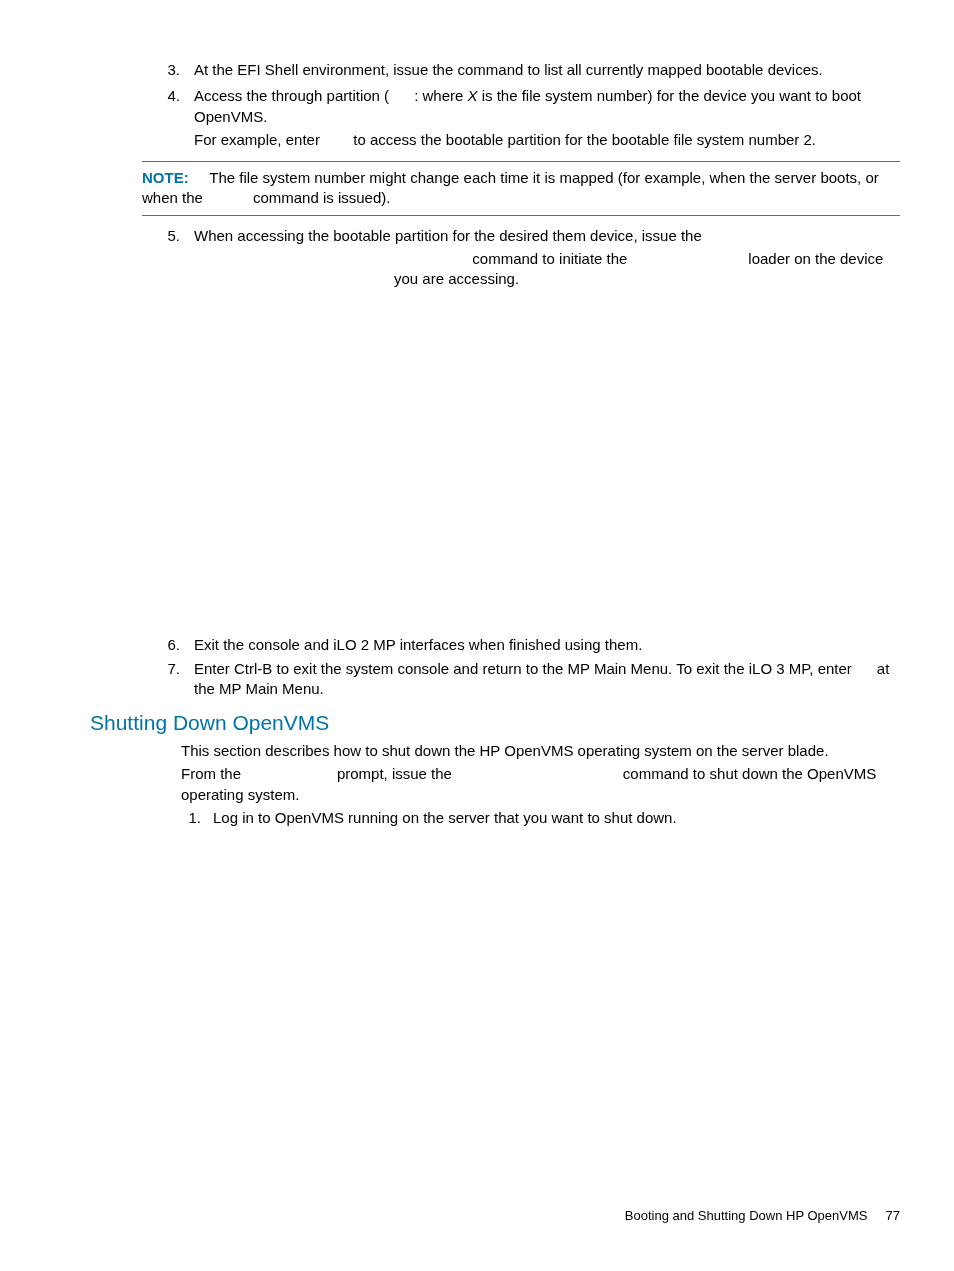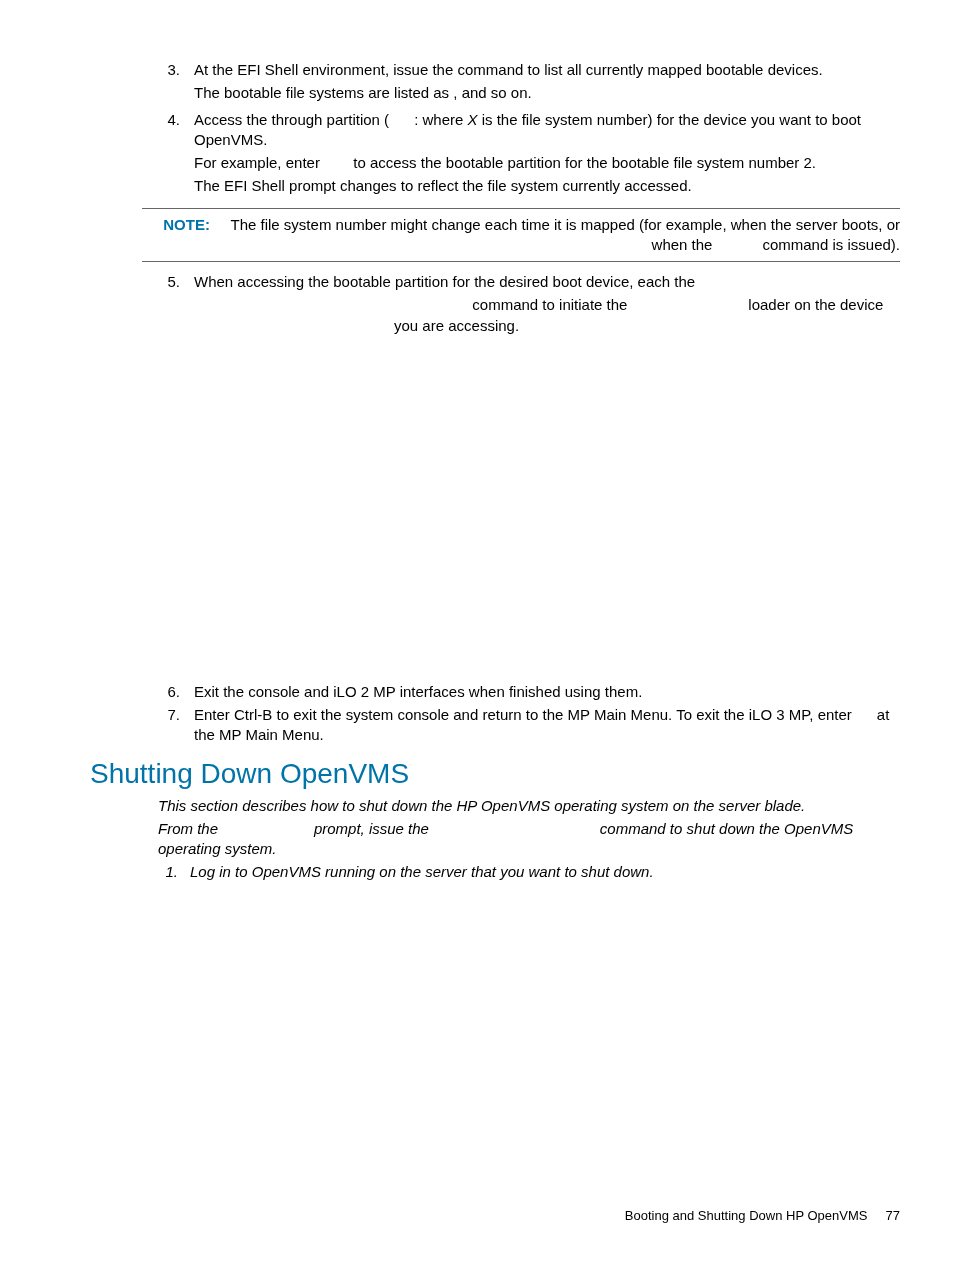--- a/index.html
+++ b/index.html
@@ -2,81 +2,75 @@
 <html><head>
 <meta charset="utf-8">
 <style>
   * { box-sizing: border-box; margin: 0; padding: 0; }
   html, body { width: 954px; height: 1271px; background: #fff; font-family: Arial, Helvetica, sans-serif; color: #000; }
   .page { position: relative; width: 954px; height: 1271px; padding: 60px 54px 40px 90px; }
   .step { display: flex; margin-bottom: 3px; }
   .num { width: 36px; text-align: right; padding-right: 14px; font-size: 15px; line-height: 1.35; flex-shrink: 0; }
   .num-inner { width: 32px; text-align: right; padding-right: 12px; font-size: 15px; line-height: 1.35; flex-shrink: 0; }
   .body-txt { font-size: 15px; line-height: 1.35; }
-  .indent2 { margin-left: 68px; font-style: italic; }
+  .indent2 { margin-left: 91px; }
   .para { margin-bottom: 3px; }
-  .note-box { margin: 8px 0 10px 52px; border-top: 1px solid #666; border-bottom: 1px solid #666; padding: 6px 0; text-align: right; }
+  .note-box { margin: 8px 0 10px 52px; border-top: 1px solid #666; border-bottom: 1px solid #666; padding: 6px 0; }
   .note-label { color: #0073a8; font-weight: bold; }
   .bold { font-weight: normal; }
   .italic { font-style: italic; }
-  .h2 { color: #0073a8; font-size: 28px; font-weight: normal; margin: 12px 0 6px 0; }
+  .h2 { color: #0073a8; font-size: 21px; font-weight: normal; margin: 12px 0 6px 0; }
   .gap { height: 340px; }
   .footer { position: absolute; bottom: 48px; right: 54px; font-size: 13px; }
   .ol-wrap { margin-left: 68px; }
 </style>
 </head>
 <body>
 
 <div class="page">
 
   <div class="ol-wrap">
 
     <div class="step">
       <div class="num">3.</div>
       <div class="body-txt">
         <div class="para">
           <span>At the EFI Shell environment, issue the </span><span> command to list all currently mapped bootable devices.</span>
         </div>
-        <div class="para">
-          <span>The bootable file systems are listed as </span><span>, and so on.</span>
-        </div>
       </div>
     </div>
 
     <div class="step">
       <div class="num">4.</div>
       <div class="body-txt">
         <div class="para">
           <span>Access the through partition (</span><span>&nbsp;&nbsp;&nbsp;&nbsp;&nbsp;&nbsp;</span><span>: where </span><span class="italic">X</span><span> is the file system number) for the device you want to boot OpenVMS.</span>
         </div>
         <div class="para">
           <span>For example, enter </span><span>&nbsp;&nbsp;&nbsp;&nbsp;&nbsp;&nbsp;</span><span> to access the bootable partition for the bootable file system number 2.</span>
-        </div>
-        <div class="para">
-          <span>The EFI Shell prompt changes to reflect the file system currently accessed.</span>
         </div>
       </div>
     </div>
   </div>
 
   <div class="note-box">
     <div class="body-txt">
       <span class="note-label">NOTE:</span>
       <span>&nbsp;&nbsp;&nbsp;</span>
       <span>The file system number might change each time it is mapped (for example, when the server boots, or when the </span><span>&nbsp;&nbsp;&nbsp;&nbsp;&nbsp;&nbsp;&nbsp;&nbsp;&nbsp;&nbsp;</span><span> command is issued).</span>
     </div>
   </div>
 
   <div class="ol-wrap">
 
     <div class="step">
       <div class="num">5.</div>
       <div class="body-txt">
         <div class="para">
-          <span>When accessing the bootable partition for the desired boot device, each the</span>
+          <span>When accessing the bootable partition for the desired them device, issue the</span>
         </div>
         <div class="para" style="padding-left:200px; text-indent:-200px;">
           <span style="visibility:hidden;">xxxxxxxxxxxxxxxxxxxxxxxxxxxxxxxxxxxx</span><span>&nbsp;</span><span> command to initiate the </span><span>&nbsp;&nbsp;&nbsp;&nbsp;&nbsp;&nbsp;&nbsp;&nbsp;&nbsp;&nbsp;&nbsp;&nbsp;&nbsp;&nbsp;&nbsp;&nbsp;&nbsp;&nbsp;&nbsp;&nbsp;&nbsp;&nbsp;&nbsp;&nbsp;&nbsp;&nbsp;&nbsp;</span><span> loader on the device you are accessing.</span>
         </div>
       </div>
     </div>
   </div>
 
   <div class="gap"></div>
 

